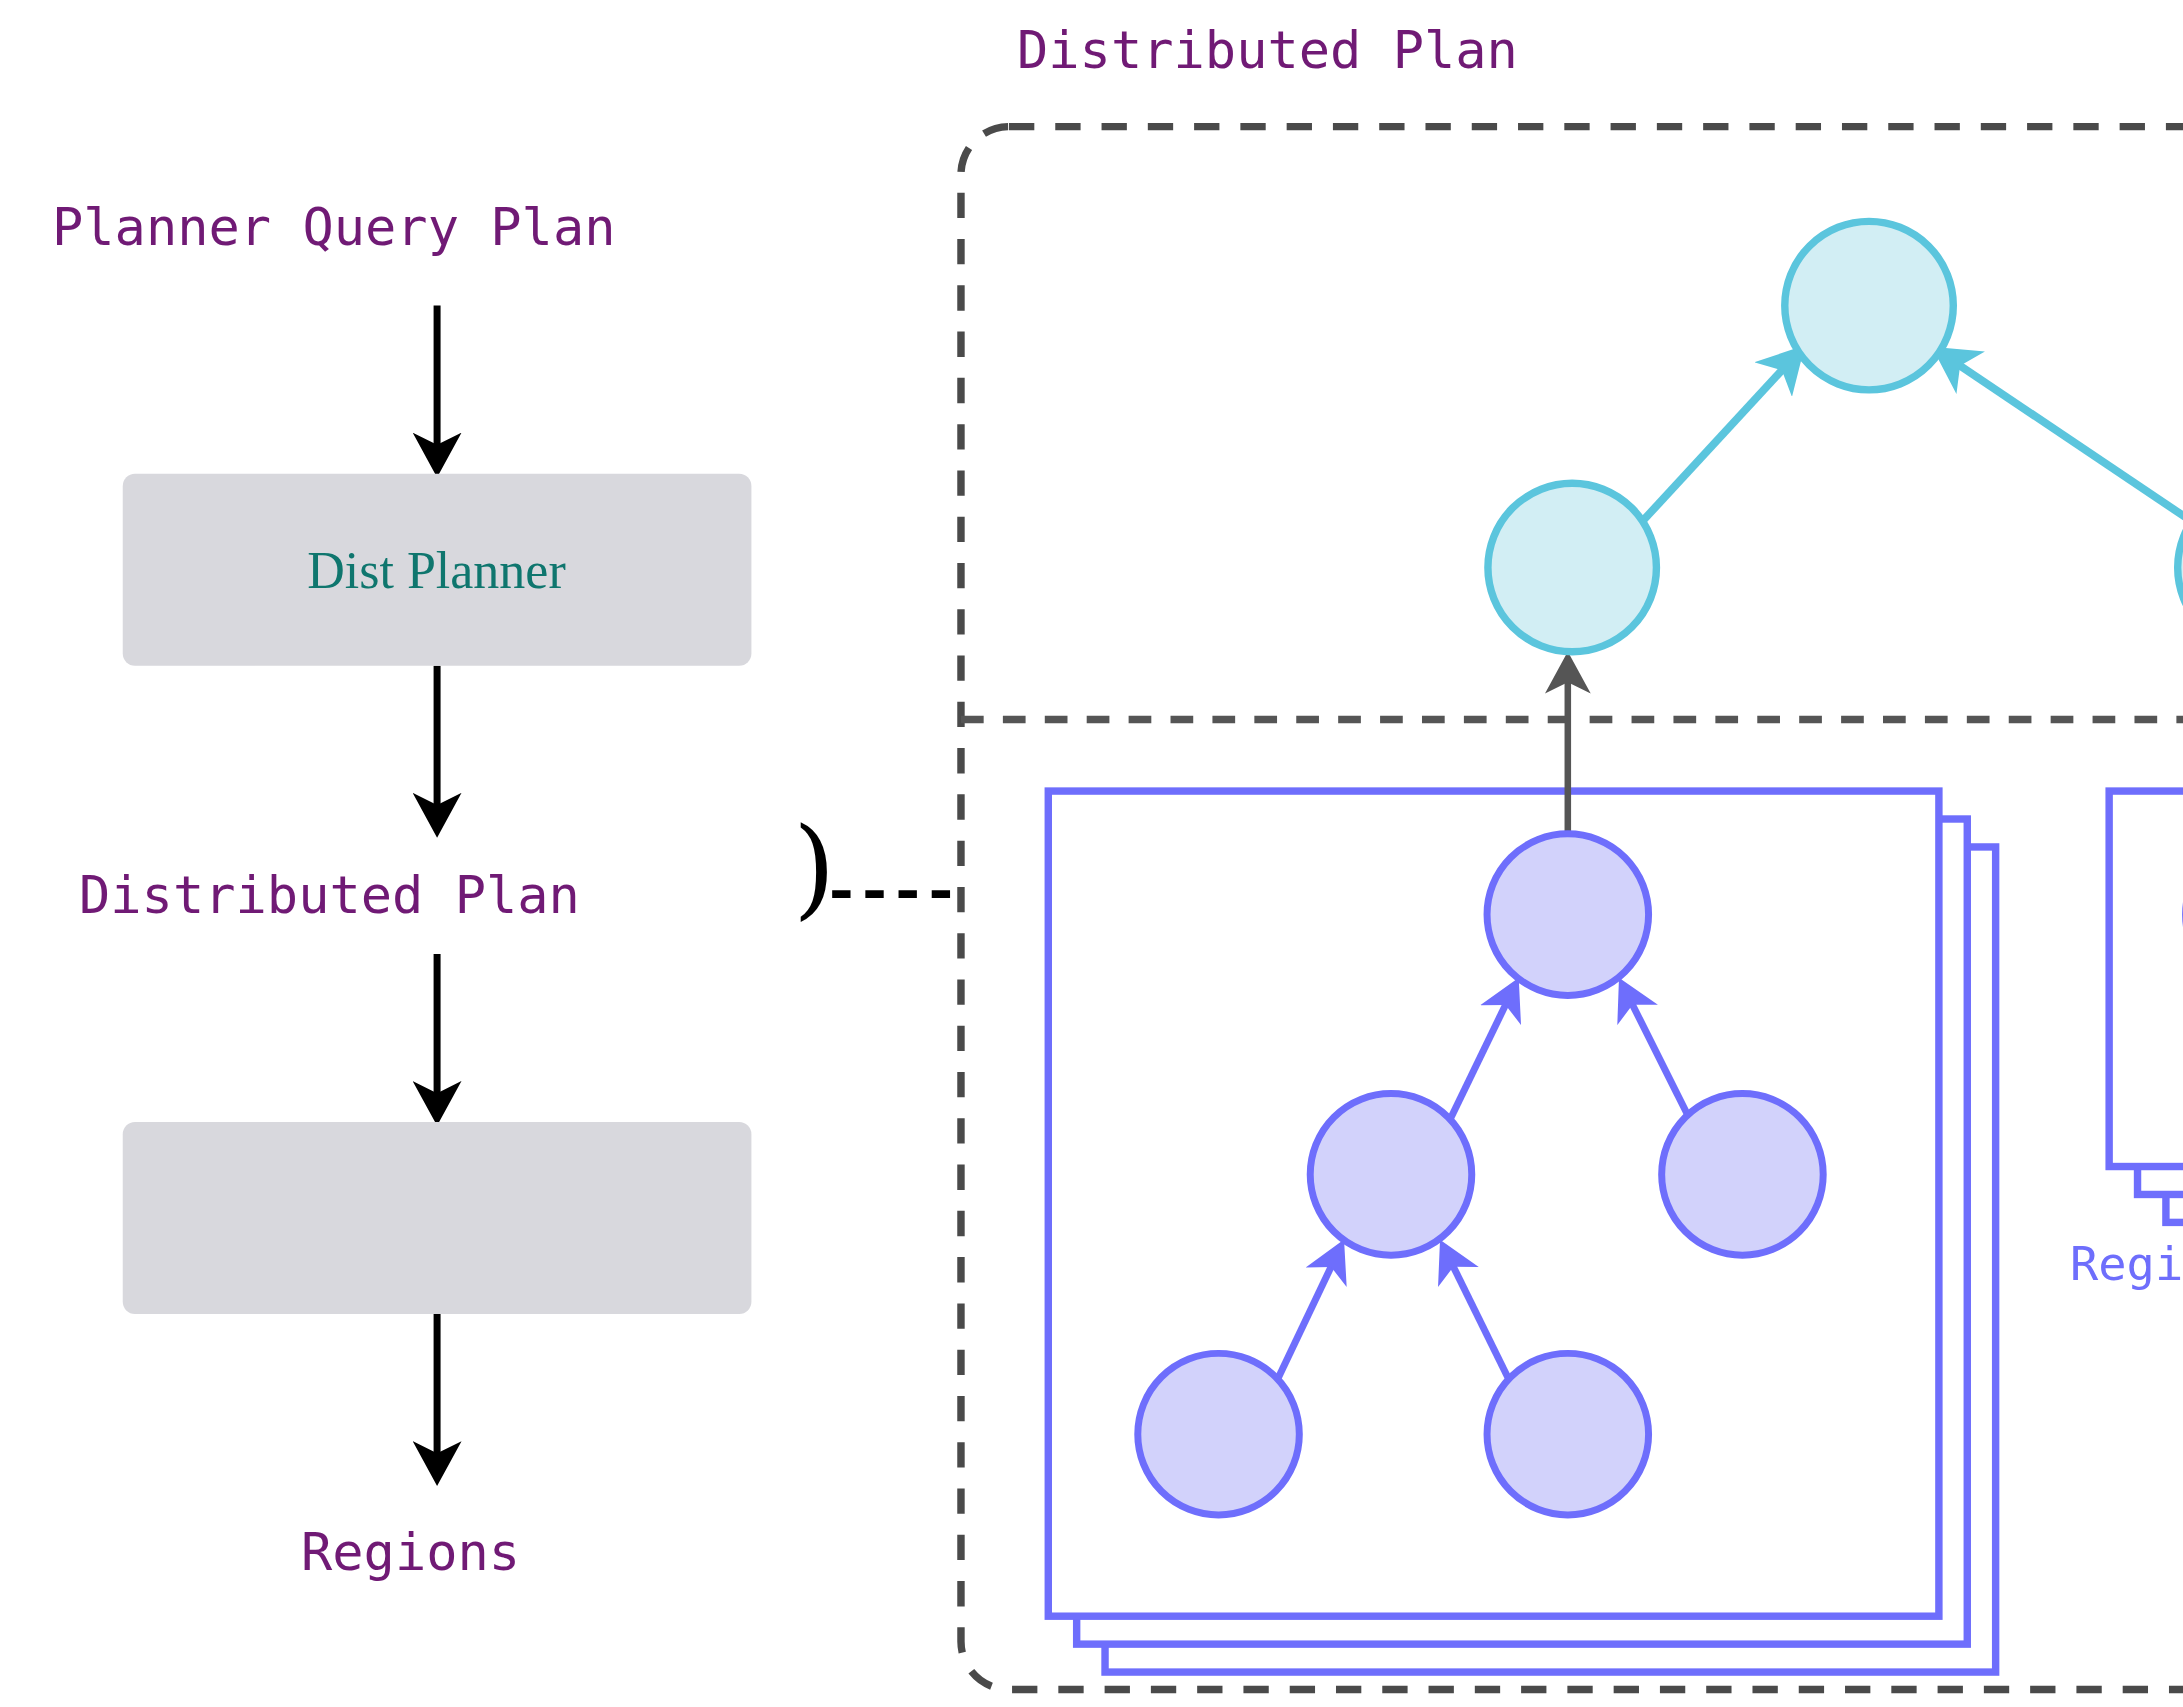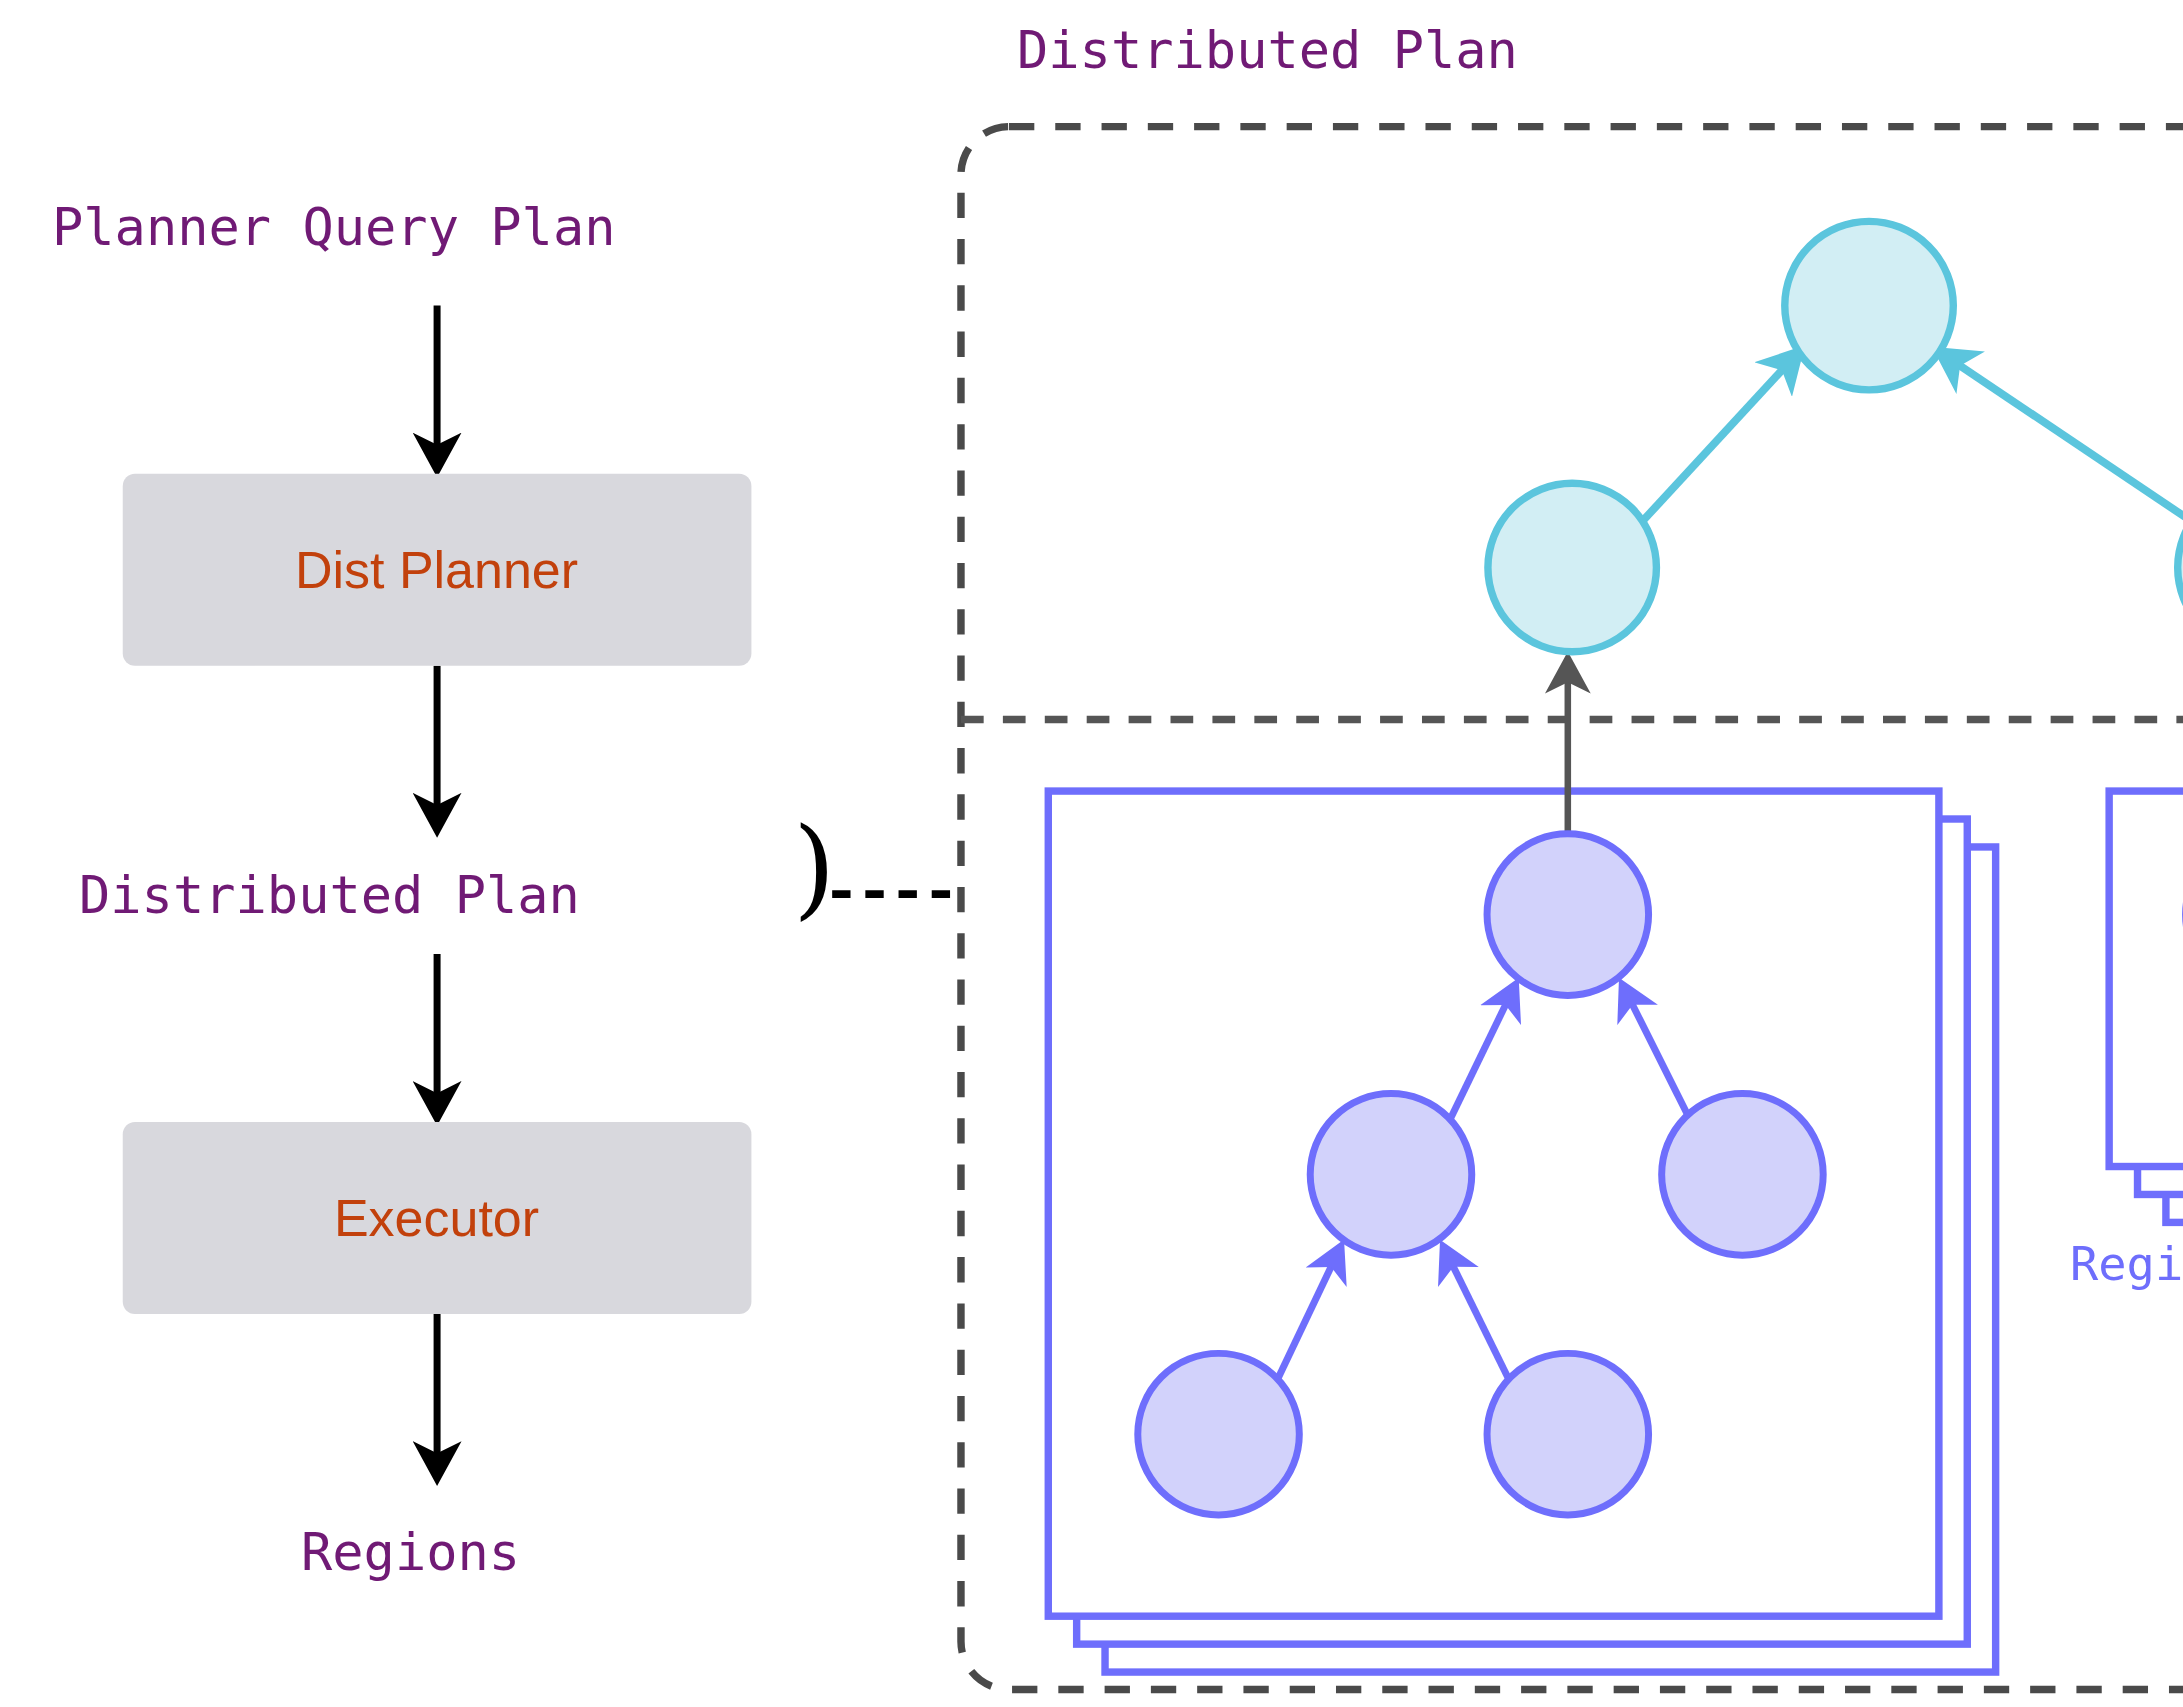--- a/index.html
+++ b/index.html
@@ -27,22 +27,22 @@
     font-family: "DejaVu Sans Mono", "Liberation Mono", monospace;
     white-space: pre;
     line-height: 1;
   }
   .lbl-blue { color: #6e6efc; }
   .box-label {
     position: absolute;
     display: flex;
     align-items: center;
     justify-content: center;
-    color: #c2410c;
-    font-family: Liberation Sans, sans-serif;
+    color: #0f766e;
+    font-family: Liberation Serif, serif;
     white-space: pre;
   }
   .paren {
     position: absolute;
     color: #000000;
     font-family: "DejaVu Serif", "Liberation Serif", serif;
     line-height: 1;
   }
 </style>
 </head>
@@ -127,20 +127,19 @@
   <div class="lbl" style="left:1017px; top:24px; font-size:52px;">Distributed Plan</div>
 
   <div class="lbl" style="left:52px; top:201px; font-size:52px;">Planner Query Plan</div>
 
   <div class="box-label" style="left:122px; top:474px; width:629px; height:192px; font-size:52px;">Dist Planner</div>
 
   <div class="lbl" style="left:79px; top:869px; font-size:52px;">Distributed Plan</div>
 
   <div class="paren" style="left:793px; top:813px; font-size:109px;">)</div>
 
-  <div class="box-label" style="left:122px; top:1122px; width:629px; height:192px; font-size:52px;">Executor</div>
 
   <div class="lbl" style="left:301px; top:1526px; font-size:52px;">Regions</div>
 
   <div class="lbl lbl-blue" style="left:2070px; top:1240px; font-size:47px;">Regions</div>
 
 </div>
 
 
 </body></html>

